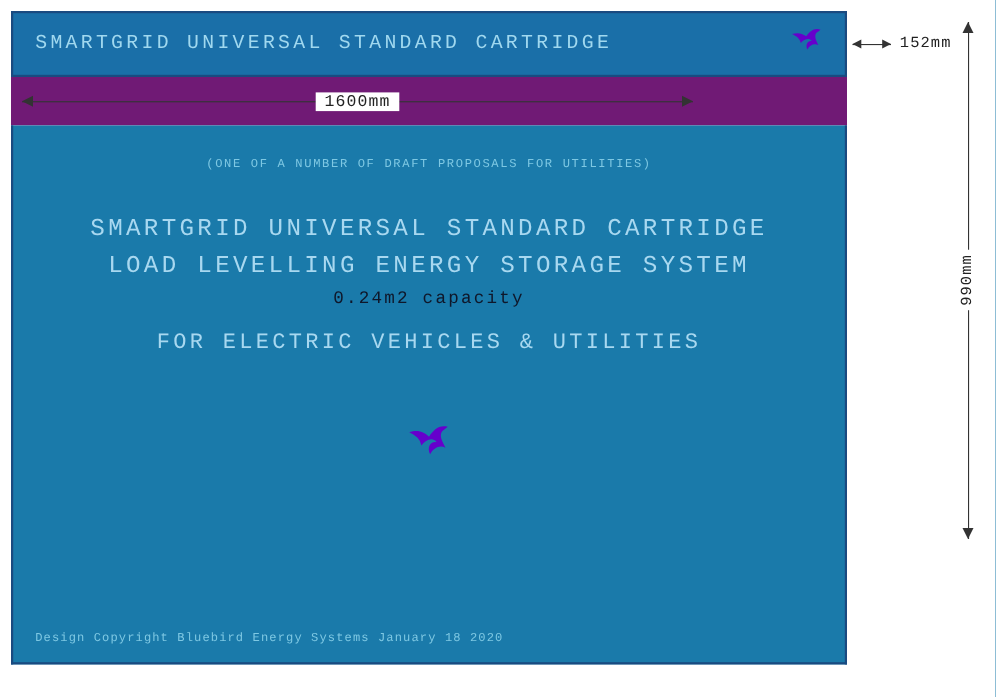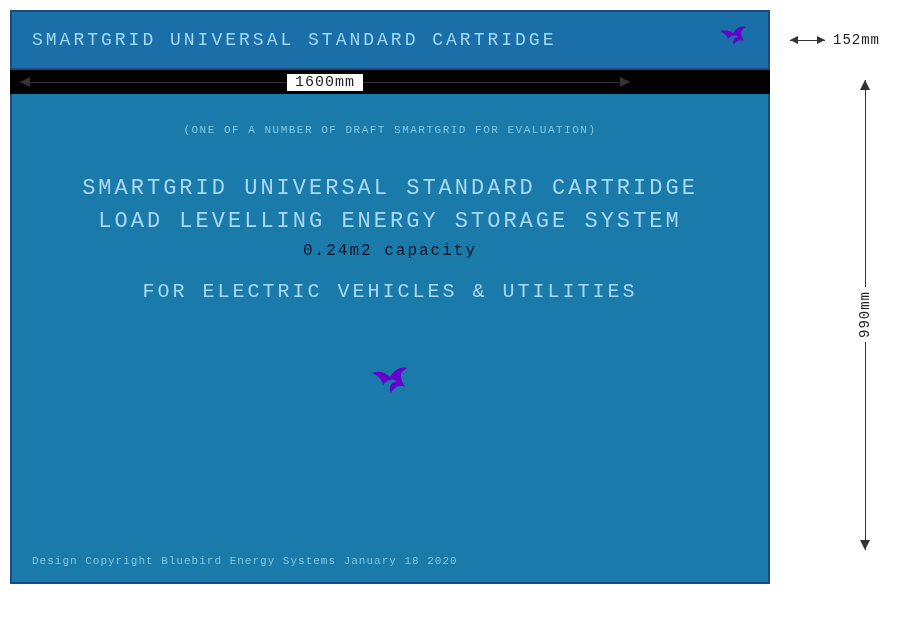--- a/index.html
+++ b/index.html
@@ -42,22 +42,22 @@
 
     .header-bird {
       color: #6600cc;
       font-size: 22px;
     }
 
     
     .dimension-row {
       display: flex;
       align-items: center;
-      height: 24px;
-      background: #000000;
+      height: 44px;
+      background: #701a75;
       position: relative;
     }
 
     .dim-1600 {
       width: 630px;
       display: flex;
       align-items: center;
       justify-content: center;
       position: relative;
       height: 100%;
@@ -179,22 +179,22 @@
     }
 
     
     .right-panel {
       position: absolute;
       top: 10px;
       left: 775px;
       width: 120px;
       height: 590px;
       display: flex;
-      flex-direction: column;
-      align-items: flex-end;
+      flex-direction: row;
+      align-items: flex-start;
     }
   </style>
 </head>
 <body>
 
 <div class="outer-wrapper">
 
   <div class="header-bar">
     <span class="header-title">SMARTGRID UNIVERSAL STANDARD CARTRIDGE</span>
     <span class="header-bird">
@@ -207,21 +207,21 @@
   <div class="dimension-row">
     <div class="dim-1600">
       <div class="dim-1600-line"></div>
       <div class="dim-1600-arrow-left"></div>
       <div class="dim-1600-arrow-right"></div>
       <span class="dim-1600-label">1600mm</span>
     </div>
   </div>
 
   <div class="main-content">
-    <div class="draft-notice">(ONE OF A NUMBER OF DRAFT SMARTGRID FOR EVALUATION)</div>
+    <div class="draft-notice">(ONE OF A NUMBER OF DRAFT PROPOSALS FOR UTILITIES)</div>
     <div class="main-title-1">SMARTGRID UNIVERSAL STANDARD CARTRIDGE</div>
     <div class="main-title-2">LOAD LEVELLING ENERGY STORAGE SYSTEM</div>
     <div class="capacity-text">0.24m2 capacity</div>
     <div class="main-title-3">FOR ELECTRIC VEHICLES &amp; UTILITIES</div>
     <div class="bottom-bird">
       <svg width="40" height="36" viewBox="0 0 40 36">
         <path d="M37 5 C29 3 24 8 20 14 C16 10 10 7 2 10 C8 13 12 16 13 22 C17 17 23 14 27 19 C21 18 18 24 21 30 C24 24 30 21 35 24 C32 18 29 13 32 9 C33 8 36 6 37 5Z" fill="#6600cc"></path>
       </svg>
     </div>
     <div class="copyright">Design Copyright Bluebird Energy Systems January 18 2020</div>

